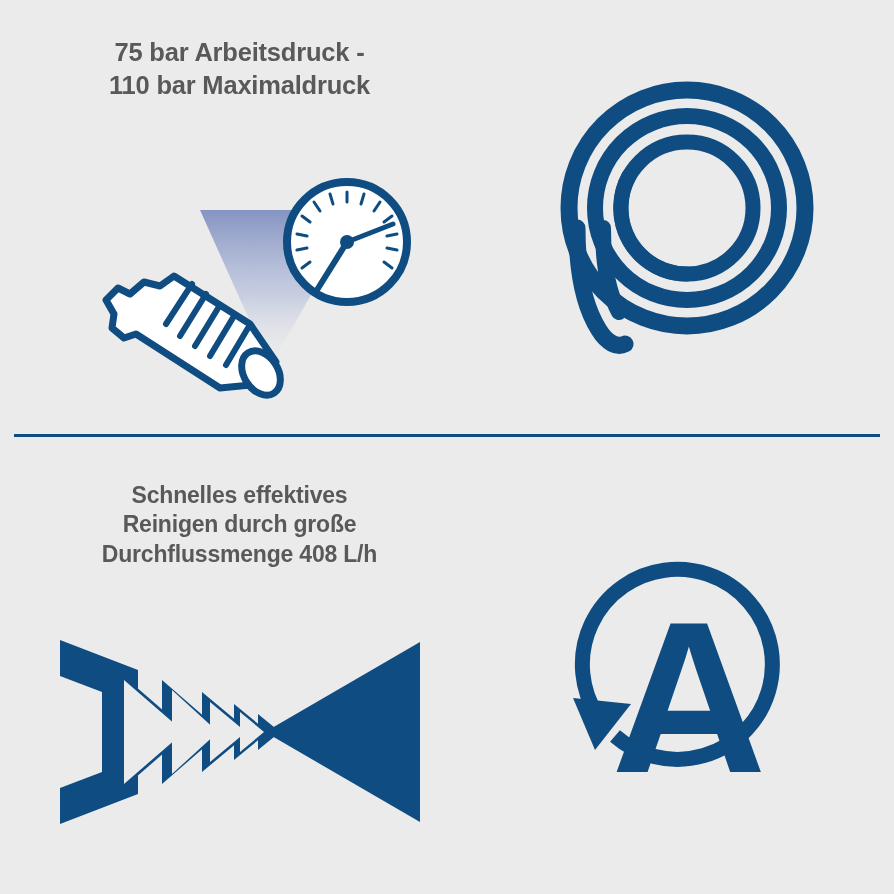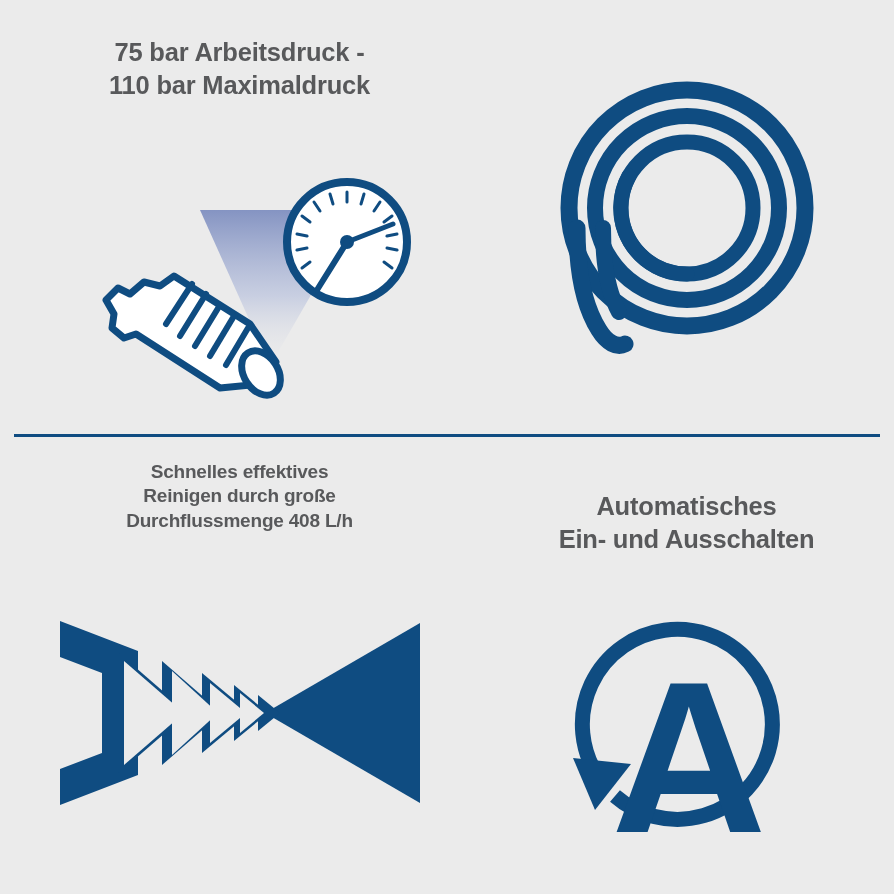--- a/index.html
+++ b/index.html
@@ -46,21 +46,21 @@
   .caption {
     text-align: center;
     color: #58595b;
     font-weight: bold;
     line-height: 1.28;
     letter-spacing: -0.2px;
     white-space: pre-line;
   }
   .cap-a { font-size: 25.5px; margin-top: 36px; }
   .cap-b { font-size: 25.5px; margin-top: 36px; }
-  .cap-c { font-size: 19px; margin-top: 25px; }
+  .cap-c { font-size: 23px; margin-top: 46px; }
   .cap-d { font-size: 25.5px; margin-top: 55px; }
 
   .art {
     flex: 1;
     display: flex;
     align-items: center;
     justify-content: center;
     width: 100%;
   }
   .art svg { display: block; }
@@ -164,22 +164,20 @@
             <polygon points="74,48 74,152 134,100"></polygon>
             <polygon points="122,58 122,142 168,100"></polygon>
             <polygon points="160,70 160,130 196,100"></polygon>
             <polygon points="190,80 190,120 214,100"></polygon>
           </g>
         </svg>
       </div>
     </div>
 
     <div class="cell">
-      <div class="caption cap-d">Automatisches
-Ein- und Ausschalten</div>
       <div class="art">
         <svg width="300" height="290" viewBox="0 0 300 290">
           <g fill="none" stroke="#0f4c81" stroke-width="15" stroke-linecap="butt">
             <path d="M 60 195 A 95 95 0 1 1 78 216"></path>
           </g>
           <polygon points="36,178 94,184 58,230" fill="#0f4c81"></polygon>
           <text x="152" y="252" text-anchor="middle" font-family="Liberation Sans, sans-serif" font-size="215" font-weight="bold" fill="#0f4c81">A</text>
         </svg>
       </div>
     </div>

